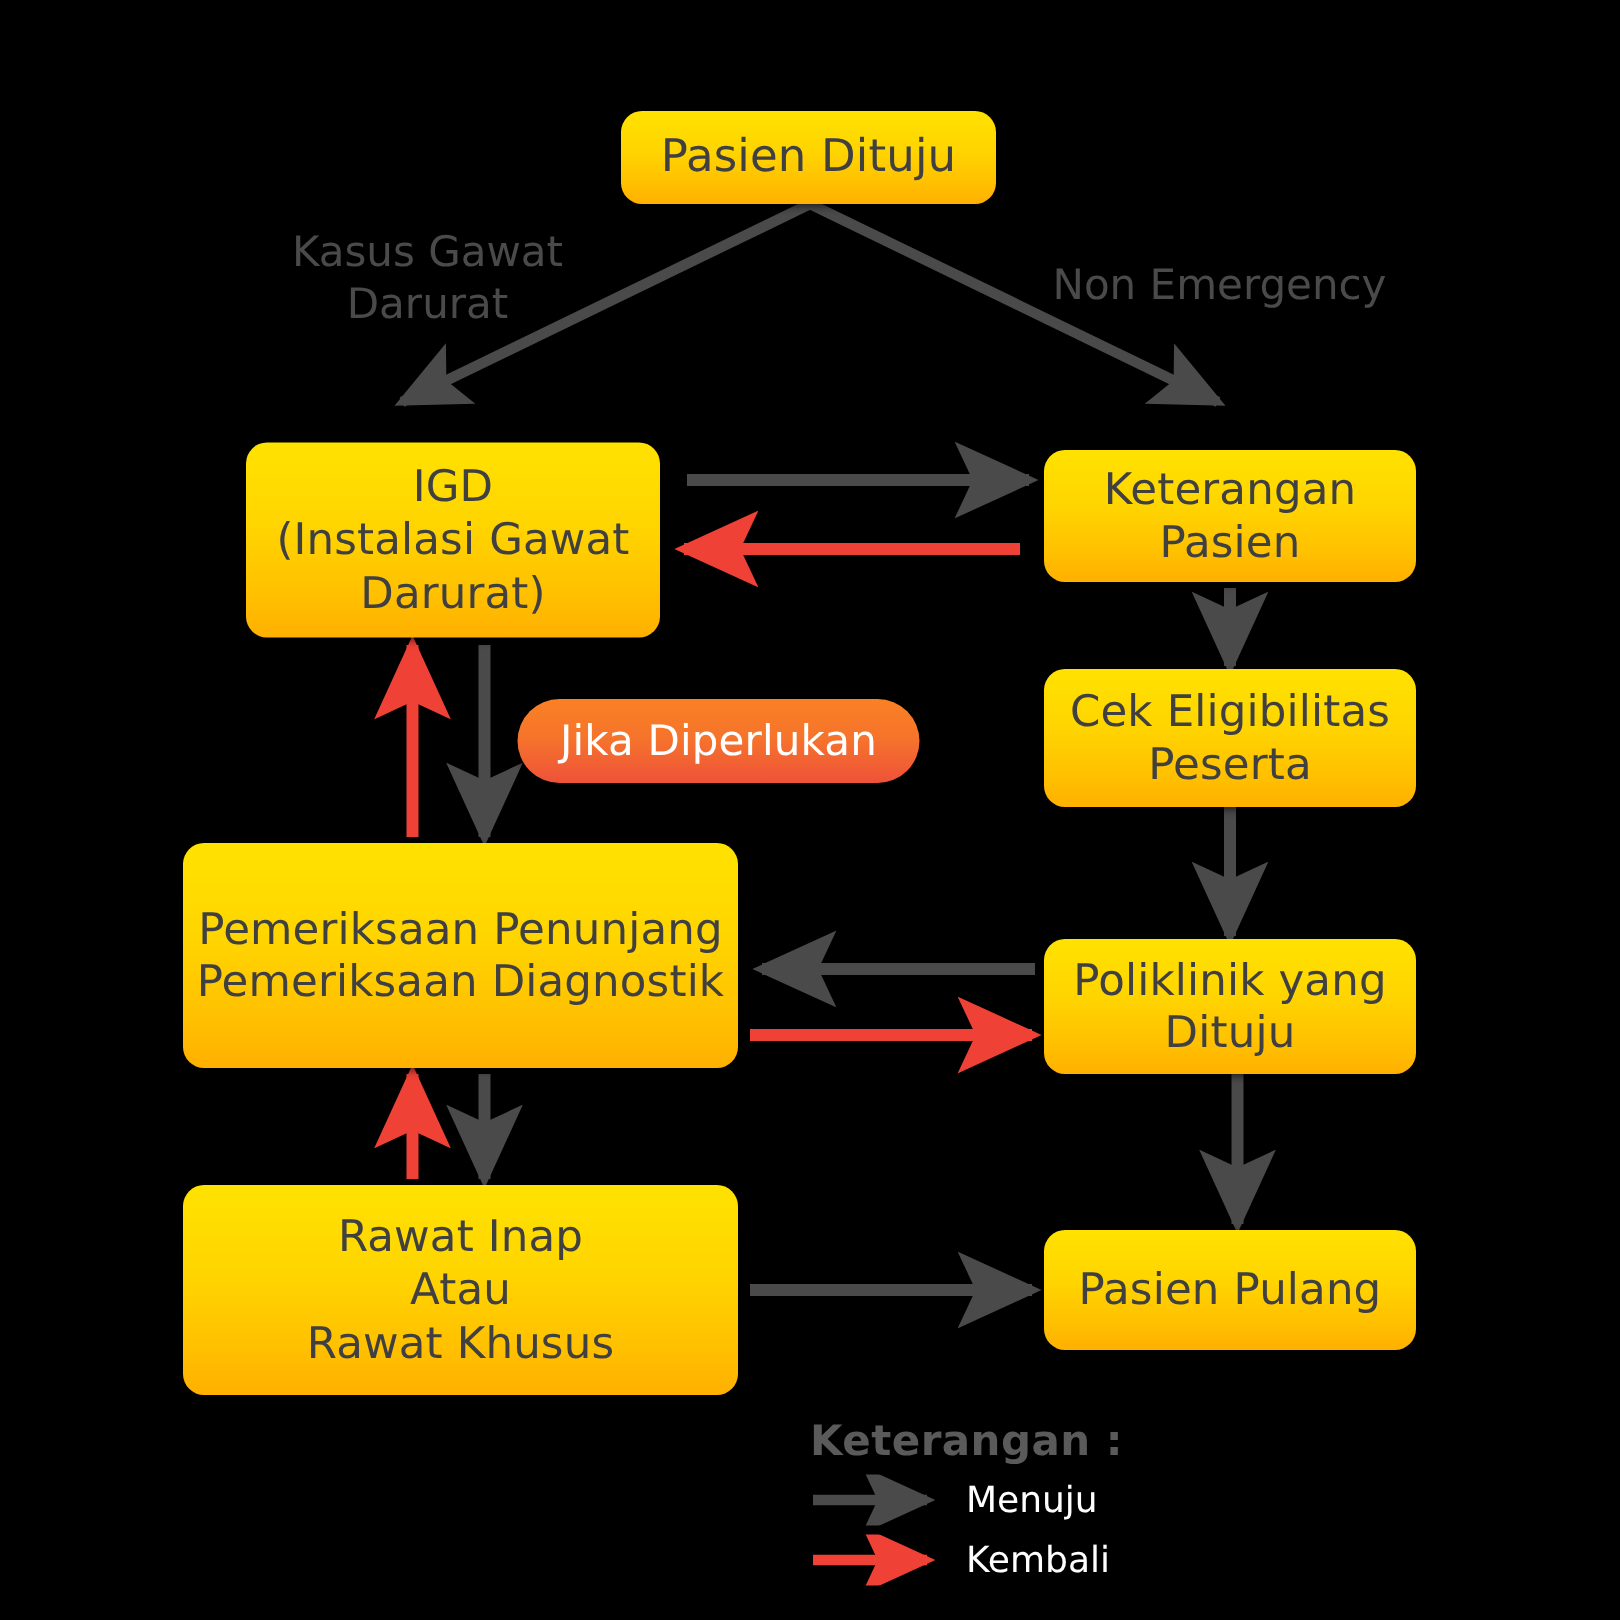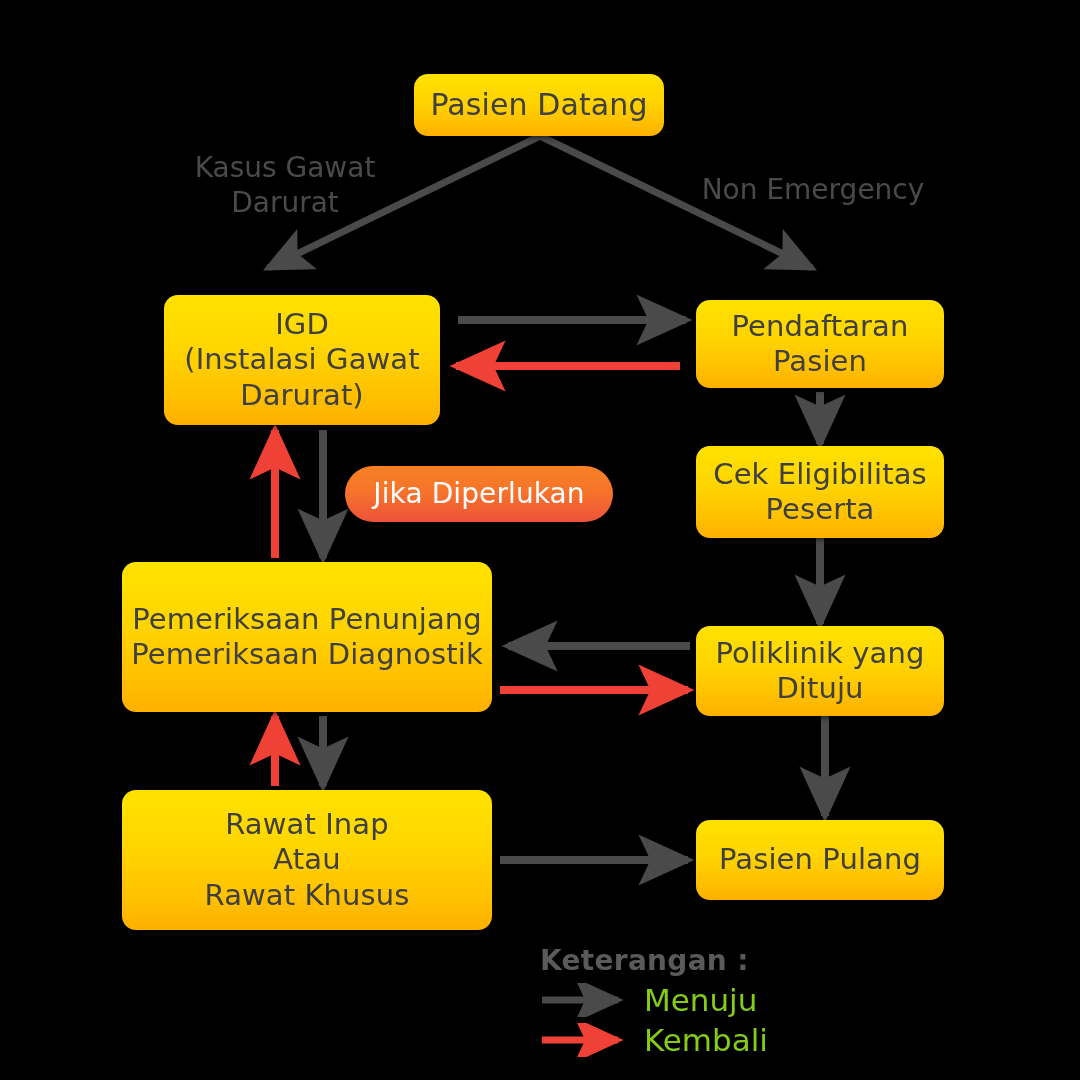--- a/index.html
+++ b/index.html
@@ -62,22 +62,22 @@
     letter-spacing: .3px;
   }
   .legend-row {
     display: flex;
     align-items: center;
     margin-top: 6px;
     height: 34px;
   }
   .legend-key { width: 96px; height: 34px; }
   .legend-text {
-    color: #84cc16;
-    font-size: 31px;
+    color: #ffffff;
+    font-size: 24px;
     margin-left: 8px;
   }
 </style>
 </head>
 <body>
 
 <div id="canvas">
 
   <svg class="arrows" viewBox="0 0 1080 1080">
     <defs>
@@ -107,31 +107,31 @@
 
     <line x1="323" y1="716" x2="323" y2="786" stroke="#4A4A4A" stroke-width="8" marker-end="url(#ah-gray)"></line>
     <line x1="275" y1="786" x2="275" y2="716" stroke="#EF4136" stroke-width="8" marker-end="url(#ah-red)"></line>
 
     <line x1="825" y1="716" x2="825" y2="816" stroke="#4A4A4A" stroke-width="8" marker-end="url(#ah-gray)"></line>
 
     <line x1="500" y1="860" x2="688" y2="860" stroke="#4A4A4A" stroke-width="8" marker-end="url(#ah-gray)"></line>
   </svg>
 
   <div class="node" style="left:414px; top:74px; width:250px; height:62px; font-size:30px;">
-    <span class="line">Pasien Datang</span>
+    <span class="line">Pasien Dituju</span>
   </div>
 
   <div class="node" style="left:164px; top:295px; width:276px; height:130px; font-size:29px;">
     <span class="line">IGD</span>
     <span class="line">(Instalasi Gawat</span>
     <span class="line">Darurat)</span>
   </div>
 
   <div class="node" style="left:696px; top:300px; width:248px; height:88px; font-size:29px;">
-    <span class="line">Pendaftaran</span>
+    <span class="line">Keterangan</span>
     <span class="line">Pasien</span>
   </div>
 
   <div class="node" style="left:696px; top:446px; width:248px; height:92px; font-size:29px;">
     <span class="line">Cek Eligibilitas</span>
     <span class="line">Peserta</span>
   </div>
 
   <div class="node orange" style="left:345px; top:466px; width:268px; height:56px; font-size:28px;border-radius:28px;">
     <span class="line">Jika Diperlukan</span>

